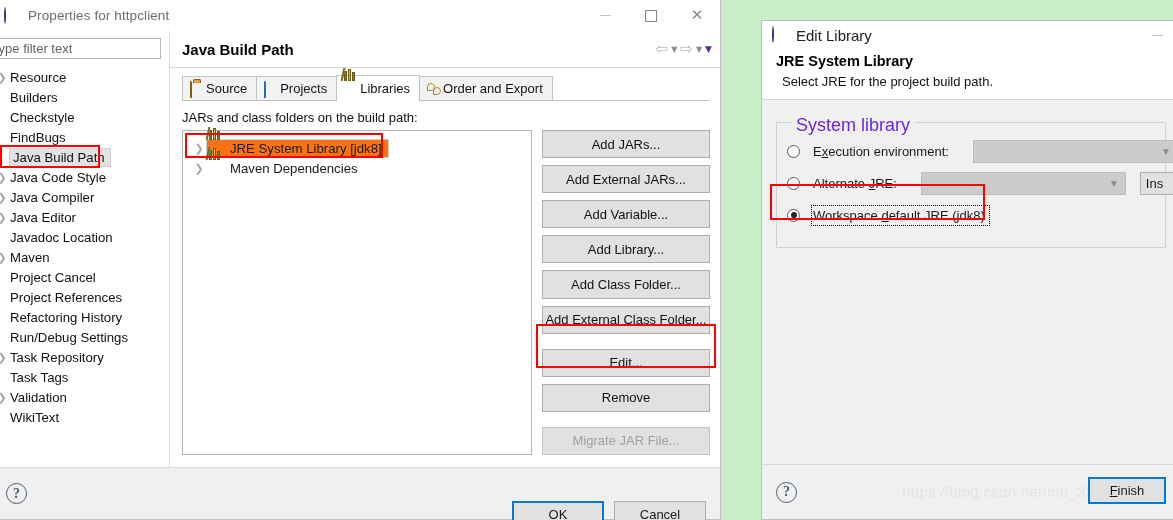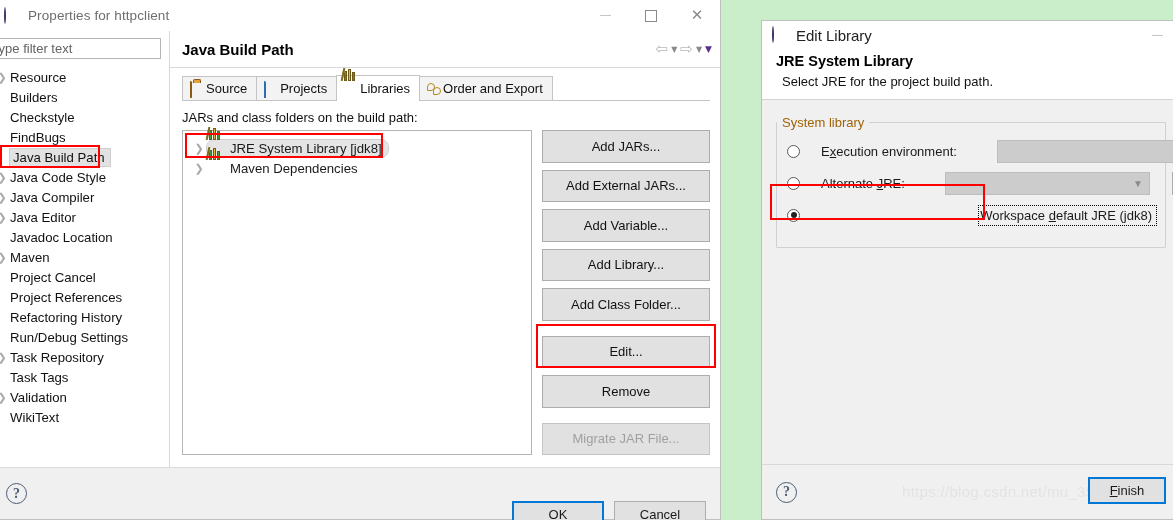--- a/index.html
+++ b/index.html
@@ -202,23 +202,22 @@
     background: #fff;
     padding: 7px 4px 4px 4px;
     position: relative;
     min-width: 0;
   }
   .jar-item {
     height: 20px; display: flex; align-items: center;
     padding-left: 4px; font-size: 13.2px;
   }
   .jar-item.selected .jar-label-wrap {
-    background: #e5e5e5;
+    background: #f97316;
     outline: 1px solid #cfcfcf;
-    border-radius: 7px;
   }
   .jar-label-wrap { display:flex; align-items:center; gap:5px; padding: 1px 6px 1px 2px; }
   .redbox-jar {
     position:absolute; left: 2px; top: 2px;
     width: 198px; height: 25px;
     border: 2.5px solid #ff0000;
     pointer-events: none;
   }
 
   .btn-col {
@@ -304,29 +303,28 @@
     min-height: 0;
   }
   .groupbox {
     border: 1px solid #d0d0d0;
     border-radius: 1px;
     padding: 14px 10px 14px 10px;
     position: relative;
     margin-top: 8px;
   }
   .groupbox-title {
-    position: absolute; top: -8px; left: 0;
+    position: absolute; top: -8px; left: 14px;
     background: #f0f0f0; padding: 0 5px;
-    font-size: 13px; color: #a16207;
+    font-size: 18px; color: #6d28d9;
   }
   .radio-row {
     display: flex; align-items: center;
-    height: 28px; gap: 16px;
+    height: 28px; gap: 8px;
     margin-bottom: 4px;
-    justify-content: space-between;
   }
   .radio {
     width: 13px; height: 13px; border-radius: 50%;
     border: 1.3px solid #5a5a5a;
     background: #fff;
     flex: 0 0 13px;
     margin-right: 5px;
     position: relative;
   }
   .radio.checked:after {
@@ -557,20 +555,21 @@
               </div>
             <div class="redbox-jar"></div>
           </div>
           <div class="btn-col" id="btn-col">
             <div class="redbox-edit"></div>
           <div class="gbtn">Add JARs...</div>
               <div class="gbtn">Add External JARs...</div>
               <div class="gbtn">Add Variable...</div>
               <div class="gbtn">Add Library...</div>
               <div class="gbtn">Add Class Folder...</div>
+              <div class="gbtn">Add External Class Folder...</div>
               <div class="gbtn gap-above">Edit...</div>
               <div class="gbtn">Remove</div>
               <div class="gbtn disabled gap-above">Migrate JAR File...</div>
             </div>
         </div>
       </div>
     </div>
   </div>
 
   <div class="dialog-footer">

